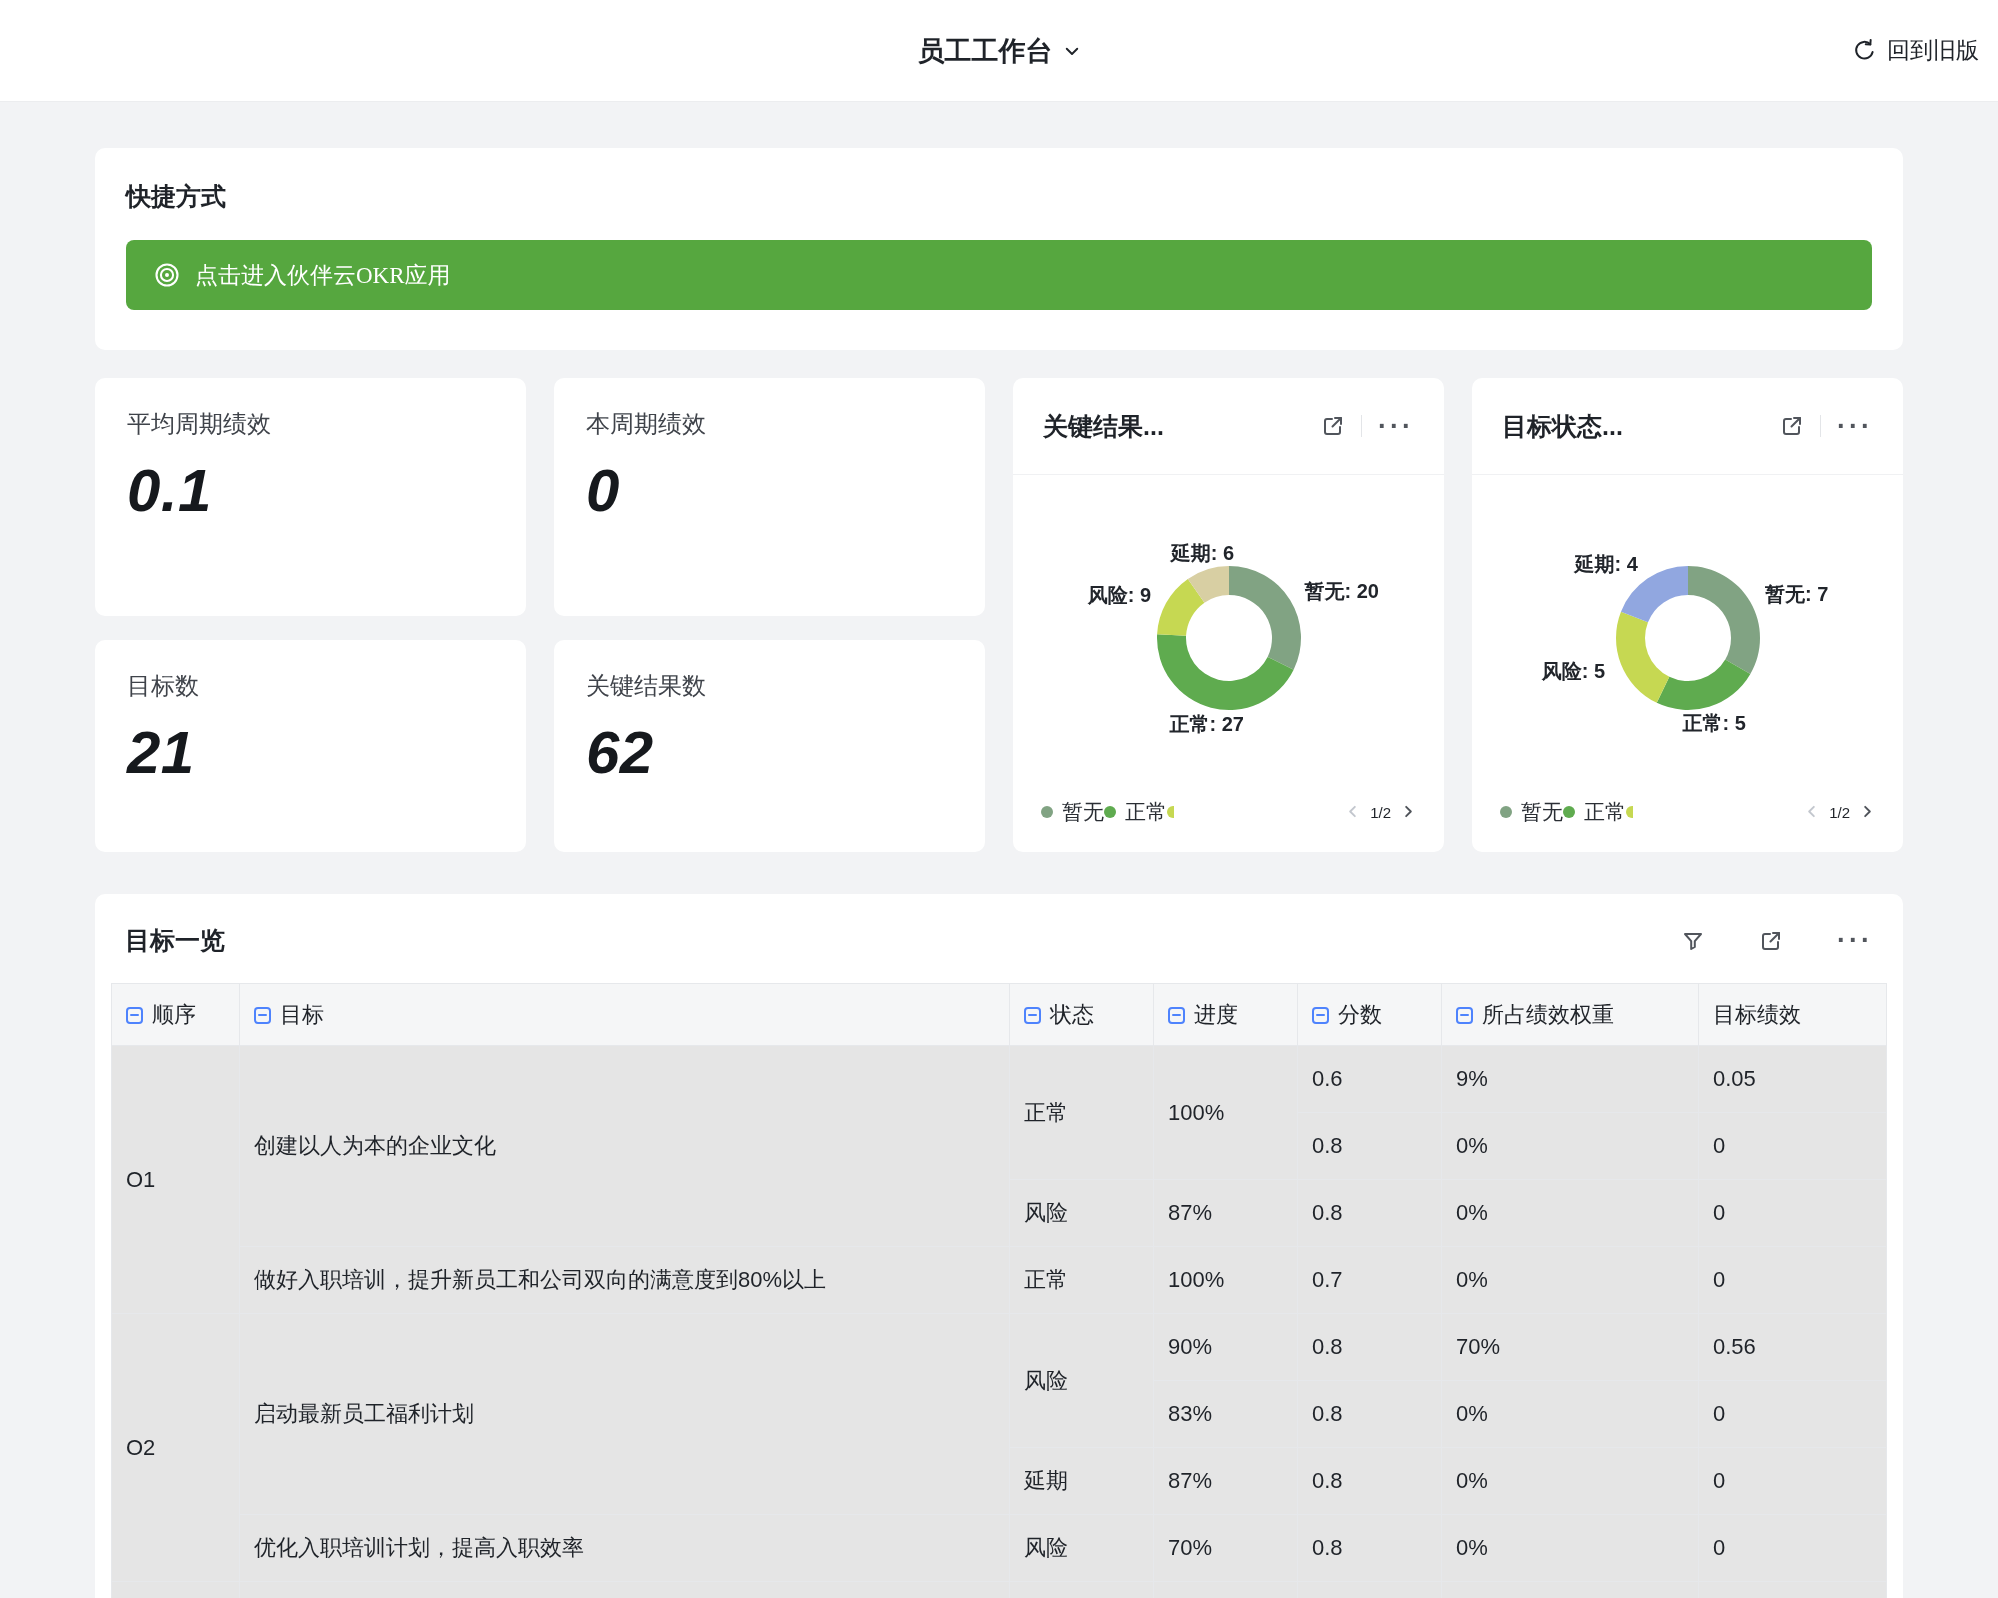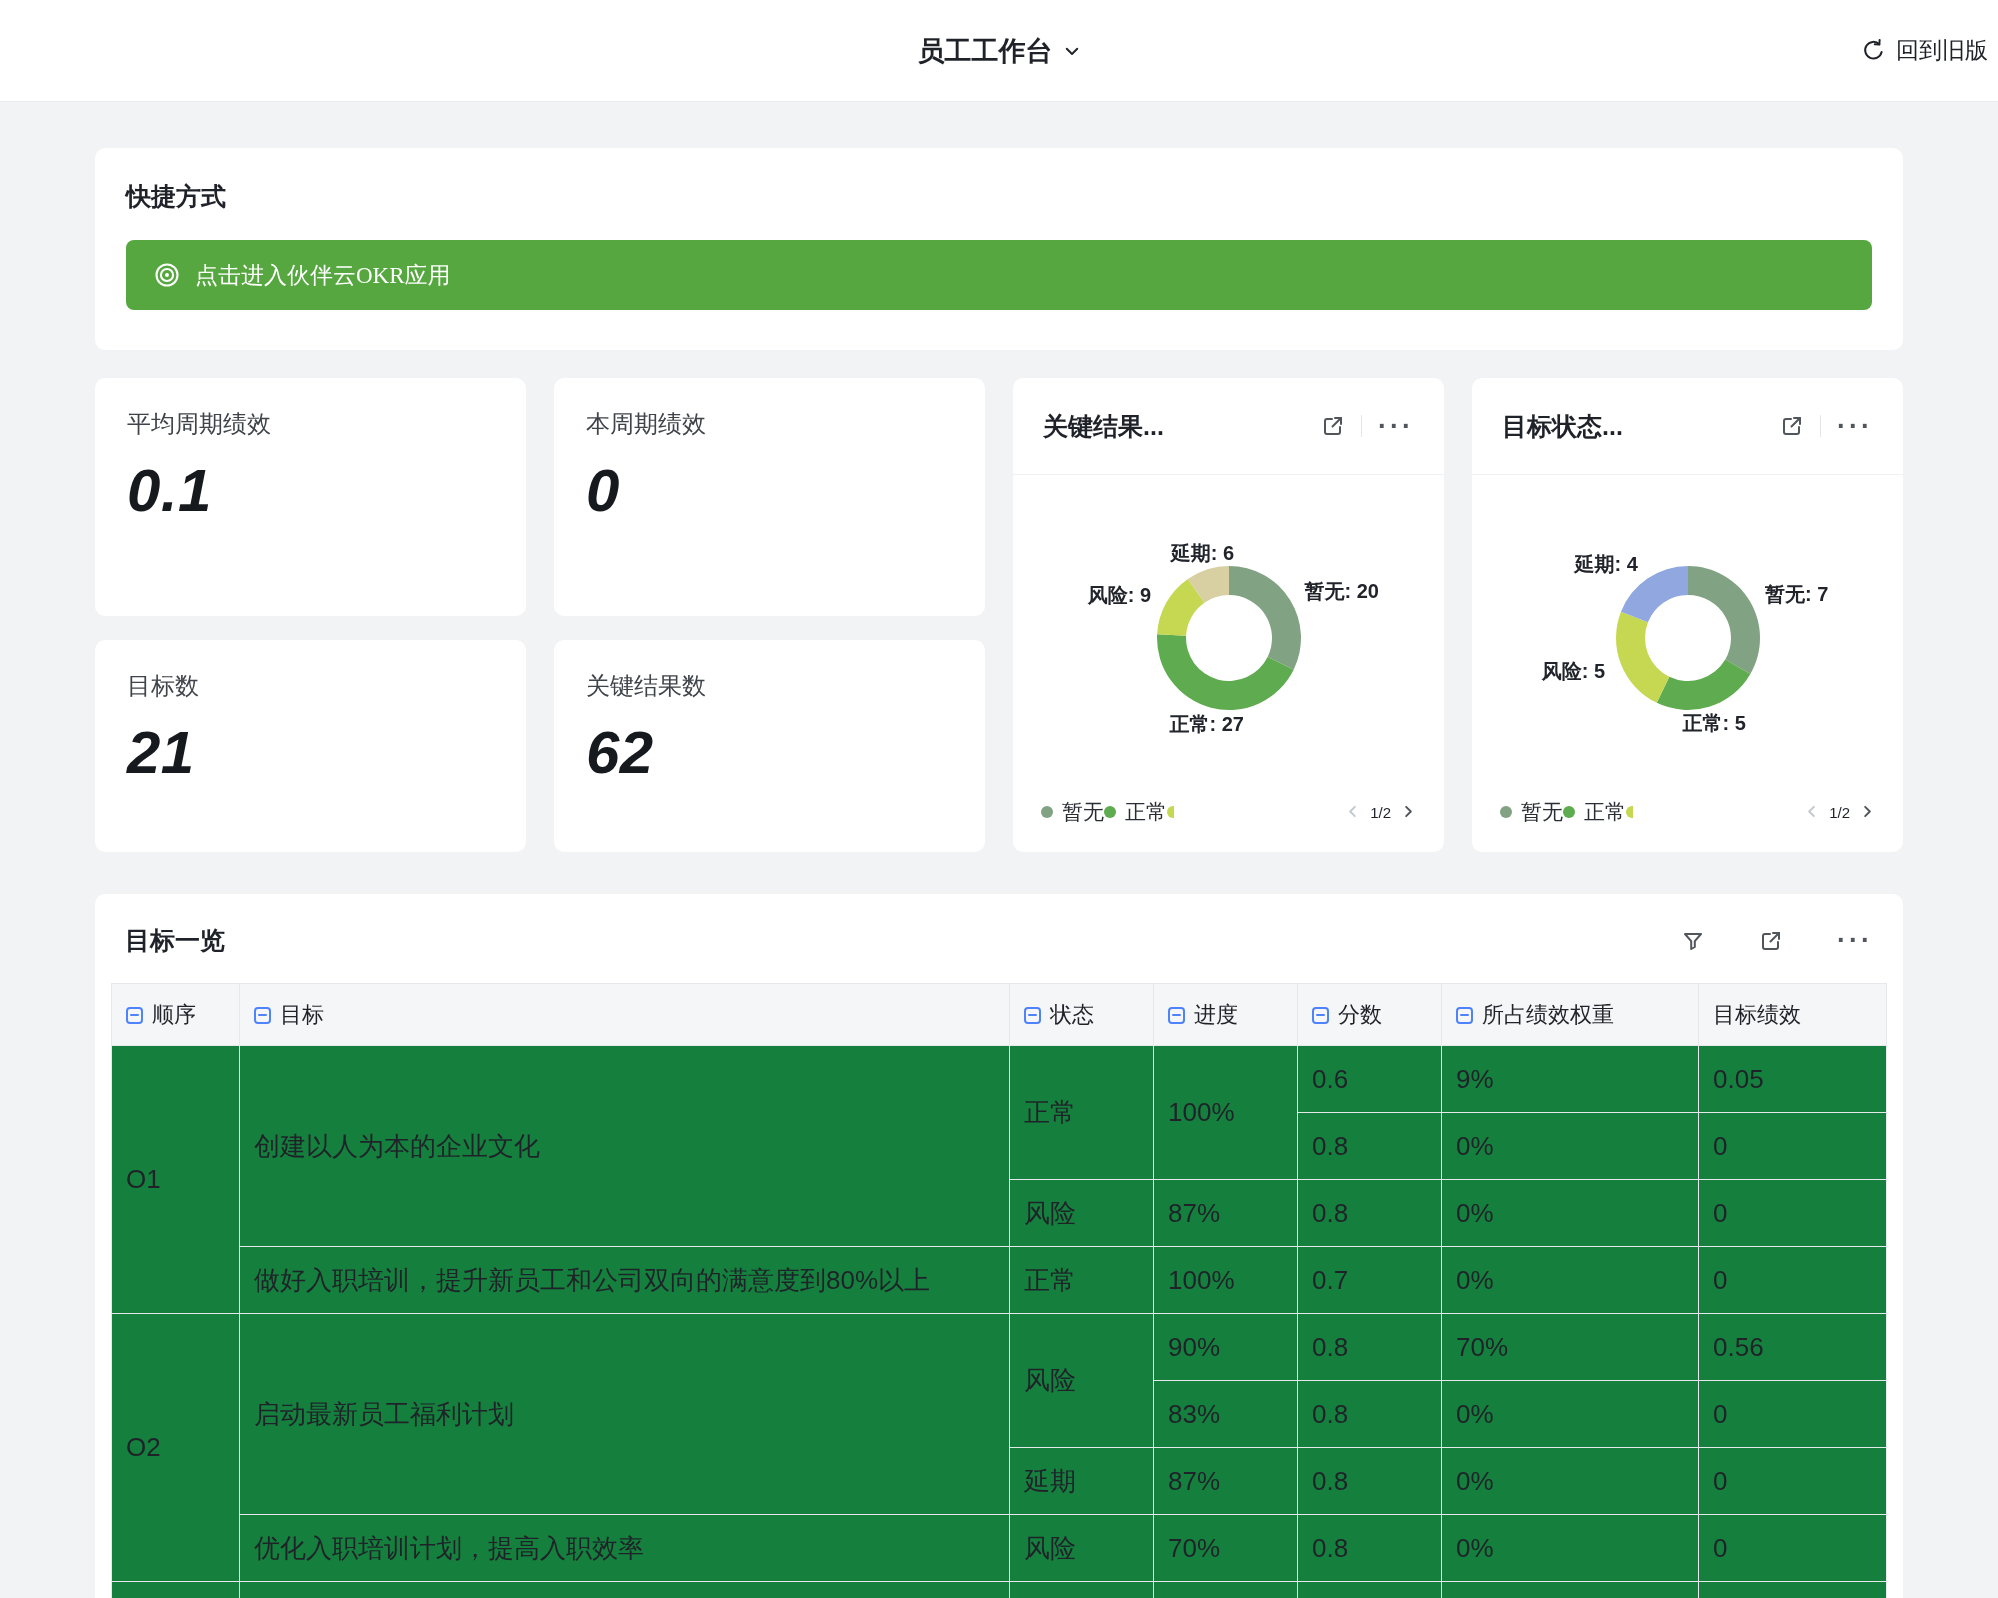--- a/index.html
+++ b/index.html
@@ -10,21 +10,21 @@
     background:#F2F3F5;
     color:#1F2329;
     font-family:"Liberation Sans","DejaVu Sans",sans-serif;
   }
   :root { --green:#56A73F; --blue:#4E83FD; --icon:#51555C; --border:#E6E8EB; }
 
   
   .topbar { height:102px; background:#fff; border-bottom:1px solid #ECEDEF;
             position:relative; display:flex; align-items:center; justify-content:center; }
   .topbar-title { display:flex; align-items:center; gap:10px; font-size:27px; font-weight:600; cursor:pointer; }
-  .topbar-right { position:absolute; right:10px; top:0; height:100%;
+  .topbar-right { position:absolute; right:19px; top:0; height:100%;
                   display:flex; align-items:center; gap:10px; font-size:23px; cursor:pointer; }
 
   .content { padding:0 95px; }
   .card { background:#fff; border-radius:10px; }
 
   
   .shortcuts-card { margin-top:46px; padding:32px 31px 40px; }
   .shortcuts-card h2 { font-size:25px; font-weight:700; }
   .okr-banner { margin-top:27px; width:100%; height:70px; border:none; border-radius:8px;
                 background:var(--green); color:#fff; display:flex; align-items:center; gap:14px;
@@ -60,21 +60,21 @@
   
   .goals-card { margin-top:42px; padding:0 16px 20px; }
   .goals-header { display:flex; align-items:center; justify-content:space-between; padding:30px 14px 26px; }
   .goals-header h2 { font-size:25px; font-weight:700; }
   .goals-actions { display:flex; align-items:center; gap:54px; color:var(--icon); }
   .goals-actions svg, .chart-actions svg { cursor:pointer; }
 
   table { width:100%; border-collapse:collapse; table-layout:fixed; }
   th,td { border:1px solid var(--border); text-align:left; padding:0 14px; }
   th { background:#F5F6F7; height:62px; font-size:22px; font-weight:500; white-space:nowrap; overflow:hidden; }
-  td { background:#15803d; height:67px; font-size:26px; vertical-align:middle; overflow:hidden; }
+  td { background:#e5e5e5; height:67px; font-size:22px; vertical-align:middle; overflow:hidden; }
   .collapse-icon { display:inline-block; width:17px; height:17px; border:2px solid var(--blue);
                    border-radius:4px; position:relative; margin-right:9px; vertical-align:-2px; cursor:pointer; }
   .collapse-icon::after { content:''; position:absolute; left:2px; right:2px; top:50%;
                           margin-top:-1px; height:2px; background:var(--blue); border-radius:1px; }
 </style>
 </head>
 <body>
 
 <header class="topbar">
   <div class="topbar-title">

